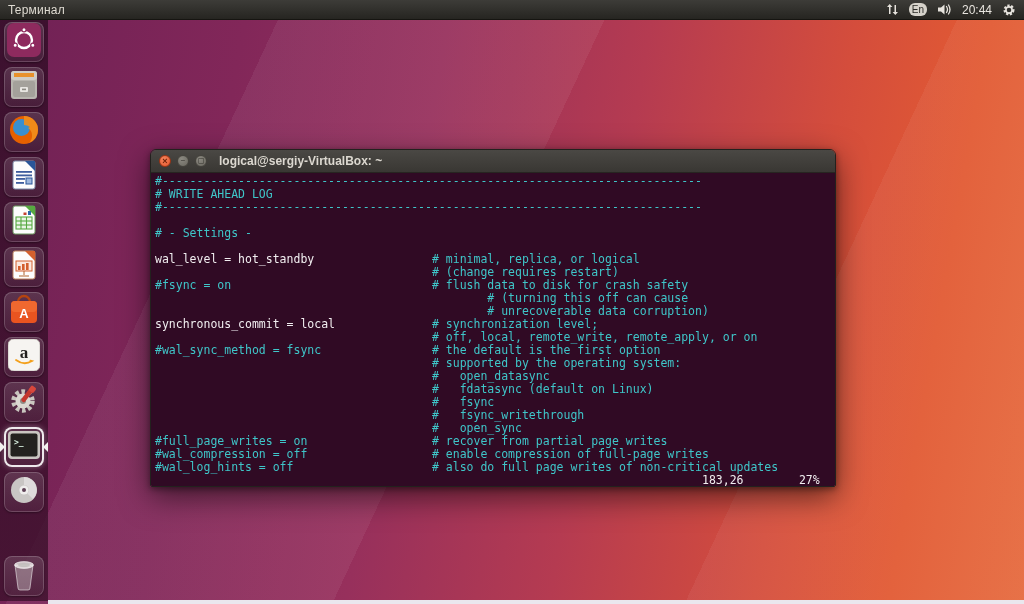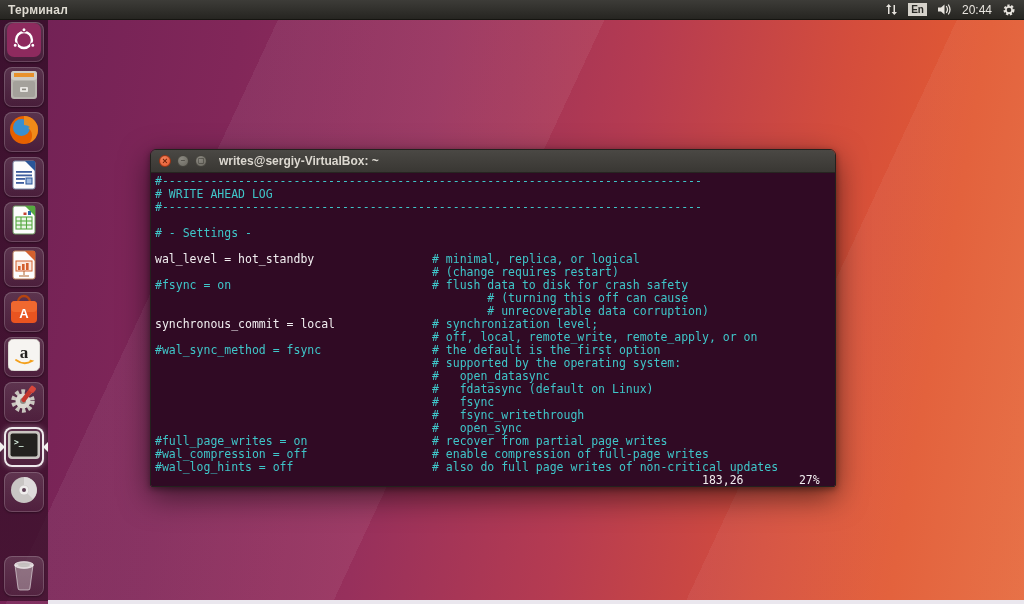--- a/index.html
+++ b/index.html
@@ -11,25 +11,25 @@
       linear-gradient(100deg, #6f2155 0%, #822759 22%, #97305c 40%, #b53b51 58%, #d44d3c 76%, #e25a33 88%, #e66a3e 100%);
   }
   
   #top-panel{
     position:absolute;left:0;top:0;width:1024px;height:19px;
     background:linear-gradient(#3d3c38,#262521);
     border-bottom:1px solid #161511;
     display:flex;align-items:center;justify-content:space-between;
     color:#dfdbd2;font-size:12px;z-index:30;
   }
-  #panel-title{margin-left:8px;font-weight:bold;letter-spacing:.2px;}
+  #panel-title{margin-left:8px;font-weight:normal;letter-spacing:.2px;}
   #panel-right{display:flex;align-items:center;gap:10px;margin-right:8px;}
   .kbd-badge{
-    background:#d6d2ca;color:#2b2a26;font-size:10px;font-weight:bold;
-    padding:1px 3px;border-radius:0;line-height:11px;
+    background:#d6d2ca;color:#2b2a26;font-size:10px;font-weight:normal;
+    padding:1px 3px;border-radius:6px;line-height:11px;
   }
   #panel-clock{font-size:12px;color:#e8e4de;}
   .p-icon{display:inline-flex;align-items:center;}
   
   #launcher{
     position:absolute;left:0;top:19px;width:48px;height:582px;
     background:linear-gradient(rgba(46,12,36,0.78),rgba(58,16,42,0.78));
     z-index:25;
   }
   .l-item{
@@ -216,19 +216,19 @@
             <ellipse cx="15" cy="8" rx="6" ry="2" fill="rgba(190,188,185,0.8)"></ellipse>
           </svg></span>
       </div>
     </div>
 
   <div id="terminal-window">
     <div id="titlebar">
       <span class="tb-btn tb-close">×</span>
       <span class="tb-btn tb-min">−</span>
       <span class="tb-btn tb-max">◻</span>
-      <span id="tb-title">writes@sergiy-VirtualBox: ~</span>
+      <span id="tb-title">logical@sergiy-VirtualBox: ~</span>
     </div>
     <pre id="term-body"><span class="tl"><span class="tc-comment">#------------------------------------------------------------------------------</span></span><span class="tl"><span class="tc-comment"># WRITE AHEAD LOG</span></span><span class="tl"><span class="tc-comment">#------------------------------------------------------------------------------</span></span><span class="tl"></span><span class="tl"><span class="tc-comment"># - Settings -</span></span><span class="tl"></span><span class="tl"><span class="tc-normal">wal_level = hot_standby</span><span class="tc-comment">                 # minimal, replica, or logical</span></span><span class="tl"><span class="tc-comment">                                        # (change requires restart)</span></span><span class="tl"><span class="tc-comment">#fsync = on                             # flush data to disk for crash safety</span></span><span class="tl"><span class="tc-comment">                                                # (turning this off can cause</span></span><span class="tl"><span class="tc-comment">                                                # unrecoverable data corruption)</span></span><span class="tl"><span class="tc-normal">synchronous_commit = local</span><span class="tc-comment">              # synchronization level;</span></span><span class="tl"><span class="tc-comment">                                        # off, local, remote_write, remote_apply, or on</span></span><span class="tl"><span class="tc-comment">#wal_sync_method = fsync                # the default is the first option</span></span><span class="tl"><span class="tc-comment">                                        # supported by the operating system:</span></span><span class="tl"><span class="tc-comment">                                        #   open_datasync</span></span><span class="tl"><span class="tc-comment">                                        #   fdatasync (default on Linux)</span></span><span class="tl"><span class="tc-comment">                                        #   fsync</span></span><span class="tl"><span class="tc-comment">                                        #   fsync_writethrough</span></span><span class="tl"><span class="tc-comment">                                        #   open_sync</span></span><span class="tl"><span class="tc-comment">#full_page_writes = on                  # recover from partial page writes</span></span><span class="tl"><span class="tc-comment">#wal_compression = off                  # enable compression of full-page writes</span></span><span class="tl"><span class="tc-comment">#wal_log_hints = off                    # also do full page writes of non-critical updates</span></span><span class="tl"><span class="tc-normal">                                                                               183,26        27%</span></span></pre>
   </div>
 
   <div id="bottom-strip"></div>
 </div>
 
 </body></html>

